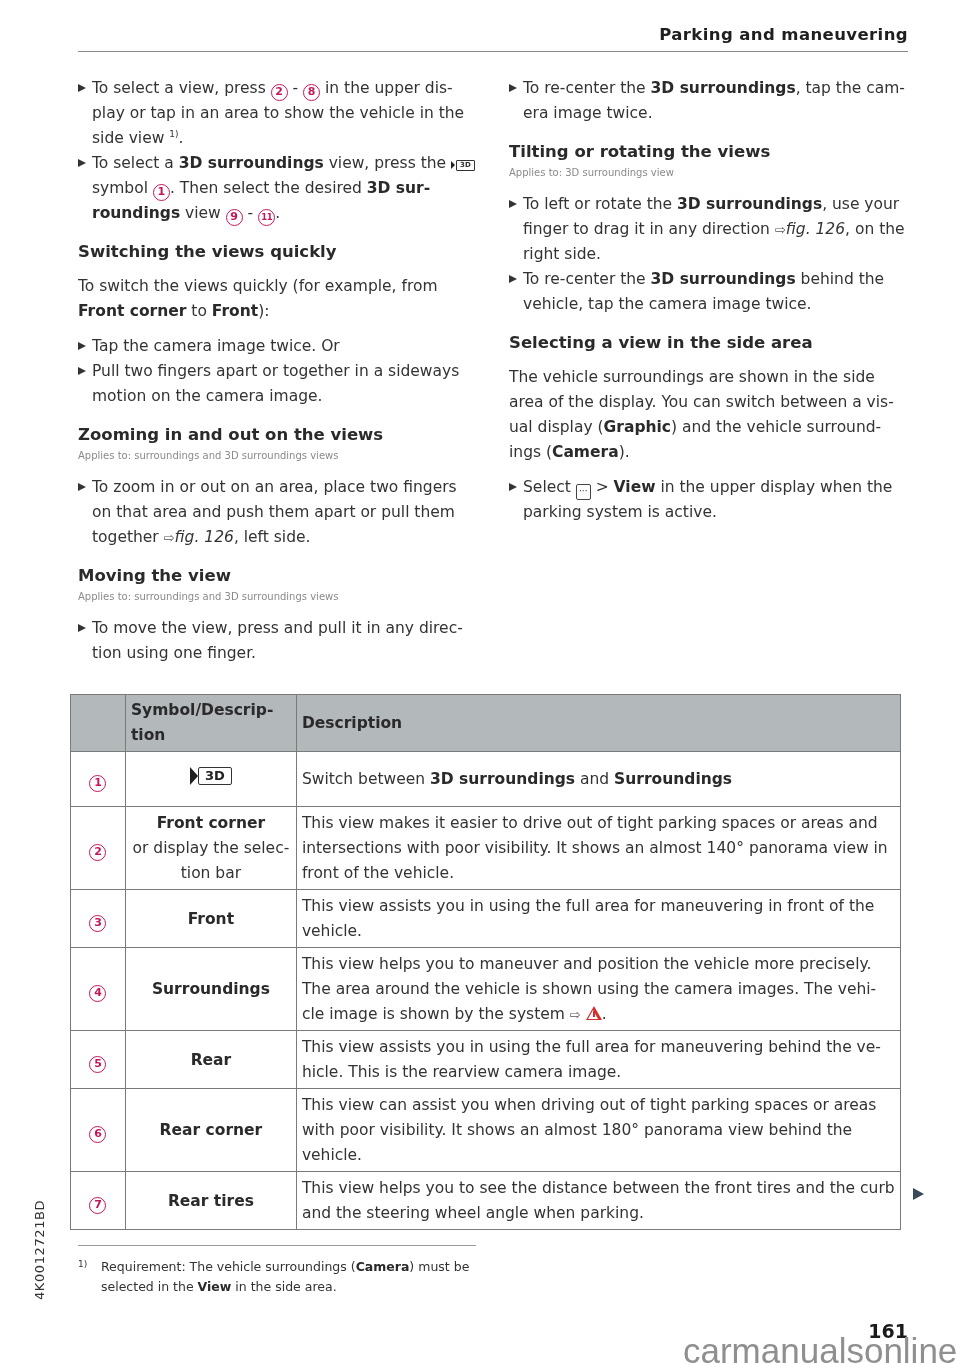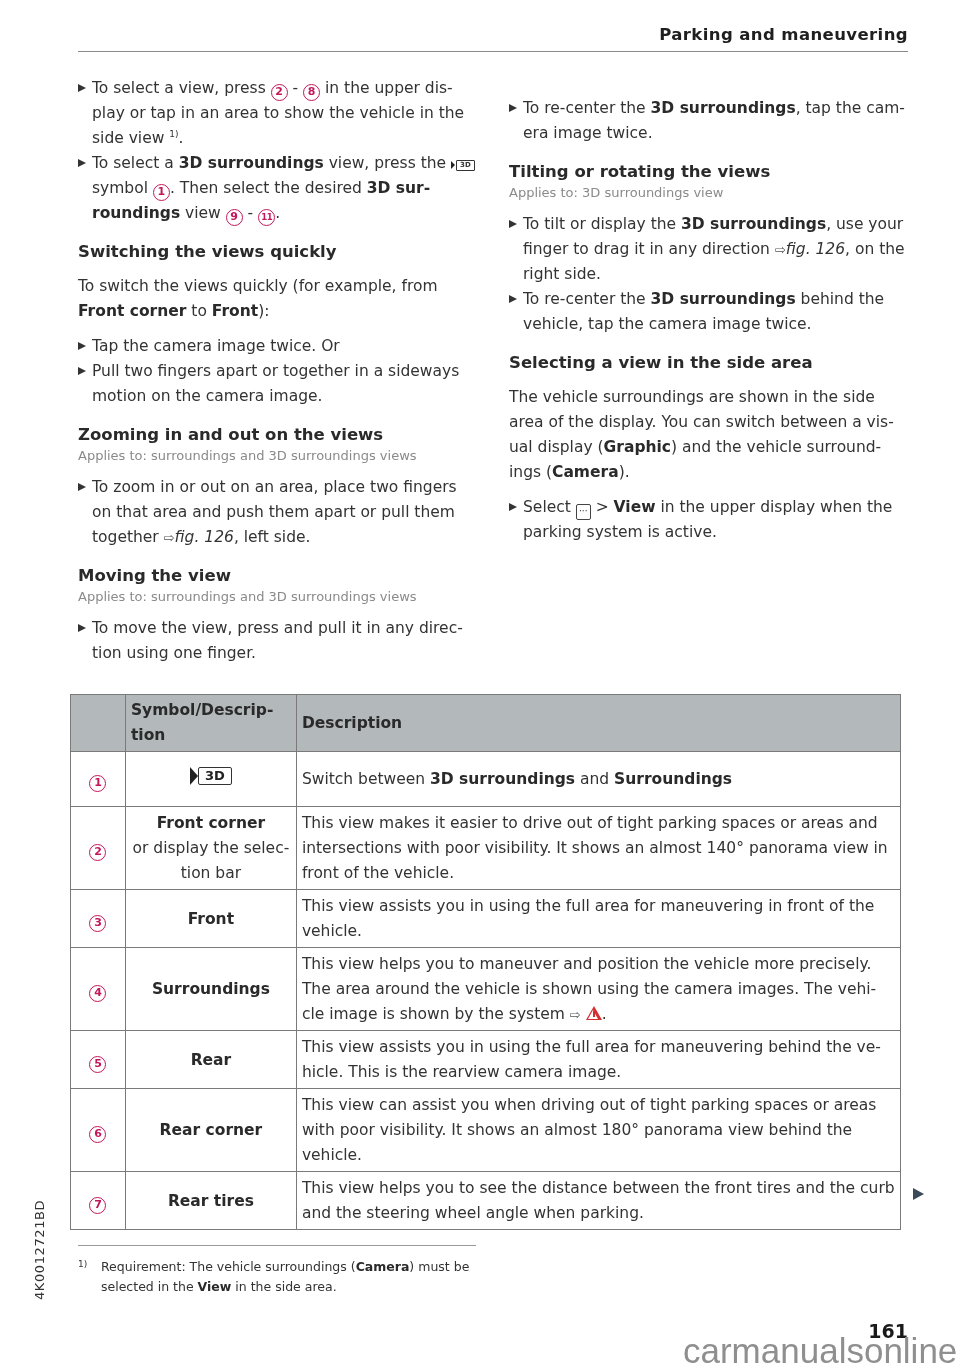--- a/index.html
+++ b/index.html
@@ -30,21 +30,21 @@
     }
     .col {
       position: absolute;
       top: 76px;
       width: 400px;
       font-size: 15.5px;
       line-height: 25px;
       color: #333;
     }
     .col-left { left: 78px; }
-    .col-right { left: 509px; margin-top: 20px; }
+    .col-right { left: 509px; }
     .bullet {
       position: relative;
       padding-left: 14px;
       margin-bottom: 0;
     }
     .bullet::before {
       content: "";
       position: absolute;
       left: 0;
       top: 8px;
@@ -53,21 +53,21 @@
       border-bottom: 4.5px solid transparent;
     }
     .para { margin-bottom: 0; }
     h3 {
       font-size: 16.5px;
       font-weight: bold;
       color: #2a2a2a;
       line-height: 24px;
     }
     .applies {
-      font-size: 13px;
+      font-size: 10px;
       color: #8a8a8a;
       line-height: 18px;
     }
     b { font-weight: bold; color: #2a2a2a; }
     i { font-style: italic; }
     .callout {
       display: inline-block;
       width: 17px; height: 17px;
       border: 1.5px solid #c2185b;
       border-radius: 50%;
@@ -270,21 +270,21 @@
 <div class="col col-right">
   <div class="bullet">
     <span>To re-center the </span><b>3D surroundings</b><span>, tap the cam-era image twice.</span>
   </div>
 
   <div class="gap-m"></div>
   <h3>Tilting or rotating the views</h3>
   <div class="applies">Applies to: 3D surroundings view</div>
   <div class="gap-s"></div>
   <div class="bullet">
-    <span>To tilt or display the </span><b>3D surroundings</b><span>, use your finger to drag it in any direction </span><span class="arrow">⇨</span><i>fig. 126</i><span>, on the right side.</span>
+    <span>To left or rotate the </span><b>3D surroundings</b><span>, use your finger to drag it in any direction </span><span class="arrow">⇨</span><i>fig. 126</i><span>, on the right side.</span>
   </div>
   <div class="bullet">
     <span>To re-center the </span><b>3D surroundings</b><span> behind the vehicle, tap the camera image twice.</span>
   </div>
 
   <div class="gap-m"></div>
   <h3>Selecting a view in the side area</h3>
   <div class="gap-s"></div>
   <div class="para">
     <span>The vehicle surroundings are shown in the side area of the display. You can switch between a vis-ual display (</span><b>Graphic</b><span>) and the vehicle surround-ings (</span><b>Camera</b><span>).</span>

